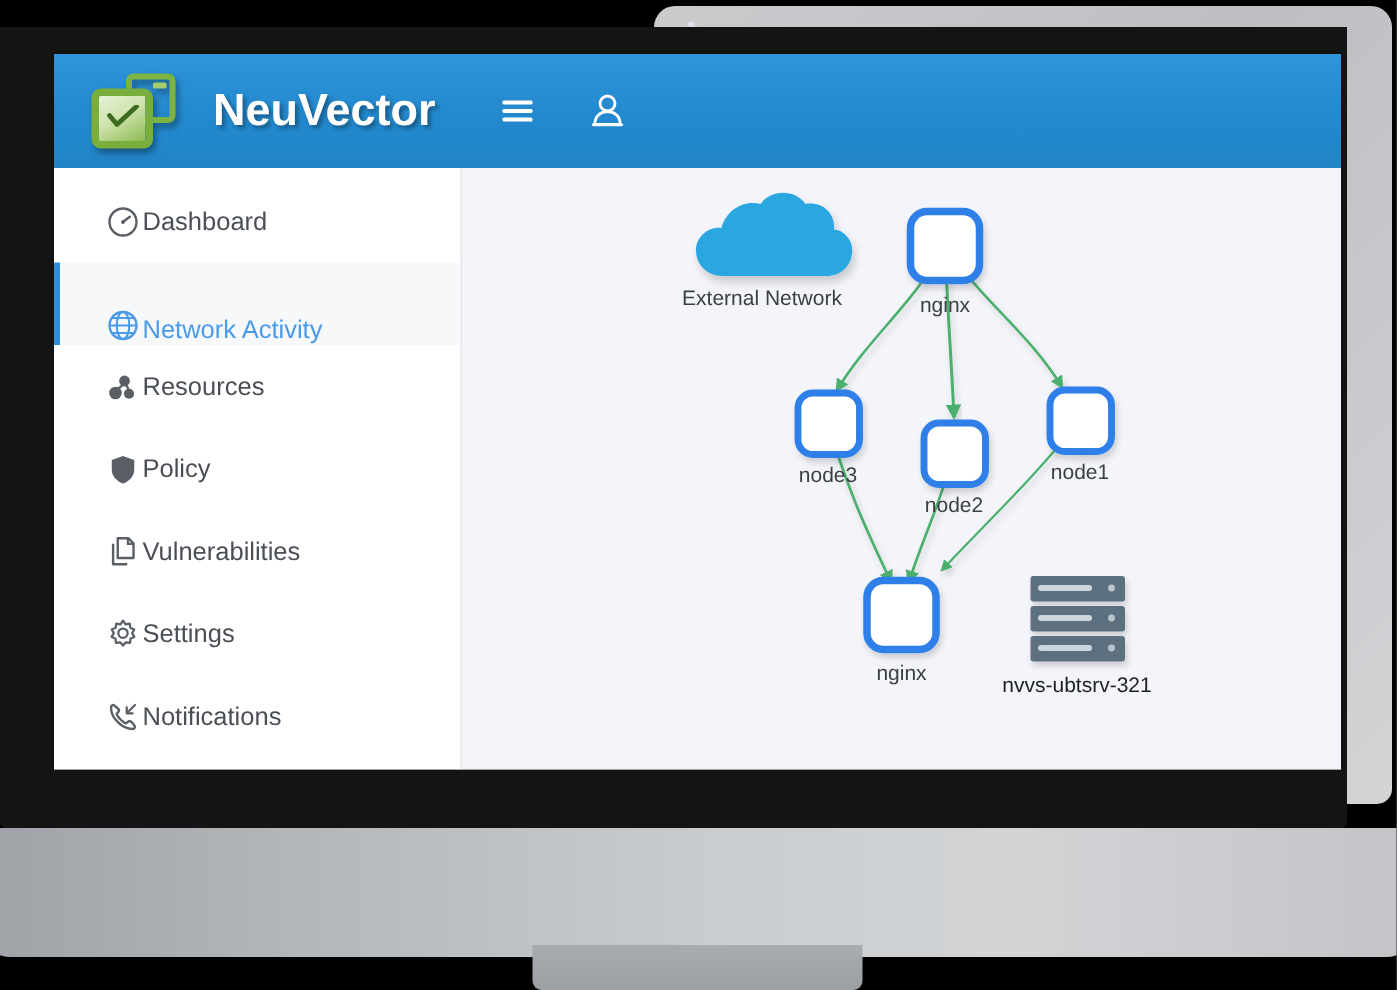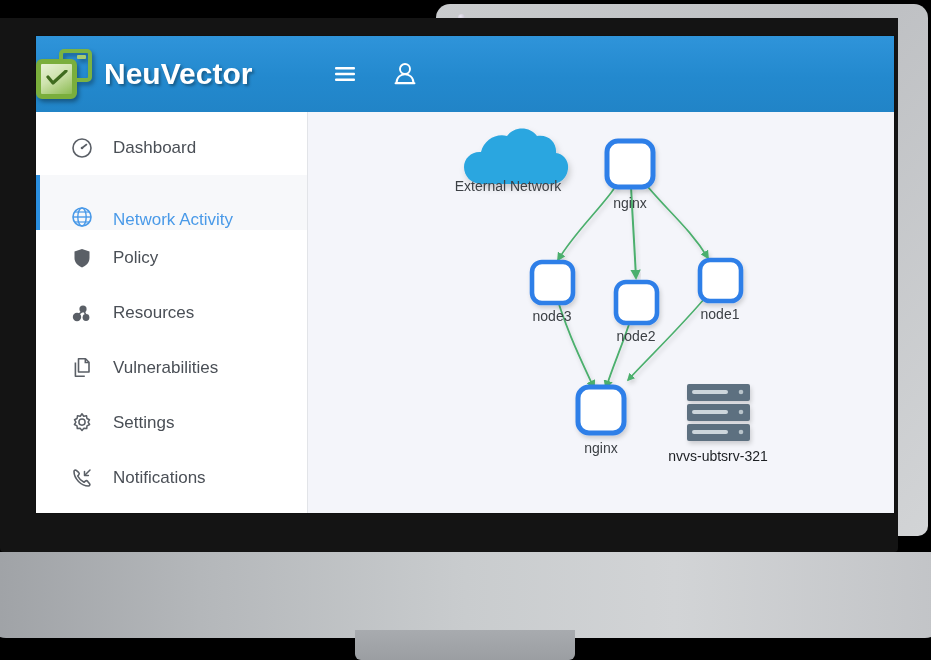--- a/index.html
+++ b/index.html
@@ -93,20 +93,22 @@
     height: 76px;
     background: linear-gradient(180deg, #2f94da 0%, #2389ce 55%, #2184c7 100%);
     display: flex;
     align-items: center;
   }
 
   .brand {
     display: flex;
     align-items: center;
     width: 272px;
+    padding-left: 25px;
+    gap: 13px;
   }
 
   .logo-mark {
     position: relative;
     width: 56px;
     height: 50px;
     flex: 0 0 56px;
     filter: drop-shadow(2px 3px 2px rgba(0,0,0,0.35));
   }
   .logo-sq-back {
@@ -186,21 +188,20 @@
   .nav-item .nav-icon {
     width: 26px;
     height: 26px;
     flex: 0 0 26px;
     display: flex;
     align-items: center;
     justify-content: center;
     color: #5a5f66;
   }
   .nav-item .nav-label {
-    margin-left: 18px;
     font-size: 17px;
     color: #4a4f56;
     white-space: nowrap;
   }
   .nav-item.active {
     background: #f7f8fa;
     align-items: flex-end;
   }
   .nav-item.active::before {
     content: "";
@@ -300,37 +301,37 @@
             <line x1="3.6" y1="6" x2="18.4" y2="6" stroke="currentColor" stroke-width="1.2"></line>
             <line x1="3.6" y1="16" x2="18.4" y2="16" stroke="currentColor" stroke-width="1.2"></line>
           </svg>
         </span>
         <span class="nav-label">Network Activity</span>
       </div>
 
       <div class="nav-item">
         <span class="nav-icon">
           <svg width="22" height="22" viewBox="0 0 22 22">
-            <path d="M11 2 L18.5 4.6 L18.5 11 C18.5 15.8 14.8 19 11 20.4 C7.2 19 3.5 15.8 3.5 11 L3.5 4.6 Z" fill="currentColor"></path>
-          </svg>
-        </span>
-        <span class="nav-label">Policy</span>
-      </div>
-
-      <div class="nav-item">
-        <span class="nav-icon">
-          <svg width="22" height="22" viewBox="0 0 22 22">
             <circle cx="6" cy="15" r="4.2" fill="currentColor"></circle>
             <circle cx="15" cy="15.5" r="3.4" fill="currentColor"></circle>
             <circle cx="12" cy="7" r="3.6" fill="currentColor"></circle>
             <line x1="8" y1="12" x2="11" y2="9.6" stroke="currentColor" stroke-width="1.6"></line>
             <line x1="13.4" y1="10" x2="14.6" y2="12.4" stroke="currentColor" stroke-width="1.6"></line>
           </svg>
         </span>
         <span class="nav-label">Resources</span>
+      </div>
+
+      <div class="nav-item">
+        <span class="nav-icon">
+          <svg width="22" height="22" viewBox="0 0 22 22">
+            <path d="M11 2 L18.5 4.6 L18.5 11 C18.5 15.8 14.8 19 11 20.4 C7.2 19 3.5 15.8 3.5 11 L3.5 4.6 Z" fill="currentColor"></path>
+          </svg>
+        </span>
+        <span class="nav-label">Policy</span>
       </div>
 
       <div class="nav-item">
         <span class="nav-icon">
           <svg width="22" height="22" viewBox="0 0 22 22">
             <path d="M7.5 1.8 L14.5 1.8 L18 5.3 L18 15 L7.5 15 Z" fill="none" stroke="currentColor" stroke-width="1.6" stroke-linejoin="round"></path>
             <path d="M14.3 2 L14.3 5.5 L17.8 5.5" fill="none" stroke="currentColor" stroke-width="1.5"></path>
             <path d="M4.4 5.5 L4.4 19.2 L13.8 19.2" fill="none" stroke="currentColor" stroke-width="1.6" stroke-linejoin="round"></path>
           </svg>
         </span>
@@ -435,21 +436,21 @@
             <rect x="384" y="298" width="36" height="4" rx="2" fill="#cdd6dc"></rect>
             <circle cx="433" cy="300" r="2.3" fill="#b9c4cb"></circle>
 
             <rect x="379" y="312" width="63" height="17" rx="2" fill="#5d7080"></rect>
             <rect x="384" y="318" width="36" height="4" rx="2" fill="#cdd6dc"></rect>
             <circle cx="433" cy="320" r="2.3" fill="#b9c4cb"></circle>
           </g>
         </g>
       </svg>
 
-      <div class="node-label" style="left:200px; top:66px;">External Network</div>
+      <div class="node-label" style="left:200px; top:78px;">External Network</div>
       <div class="node-label" style="left:322px; top:83px;">nginx</div>
       <div class="node-label" style="left:244px; top:196px;">node3</div>
       <div class="node-label" style="left:328px; top:216px;">node2</div>
       <div class="node-label" style="left:412px; top:194px;">node1</div>
       <div class="node-label" style="left:293px; top:328px;">nginx</div>
       <div class="node-label bold" style="left:410px; top:336px;">nvvs-ubtsrv-321</div>
     </div>
 
   </div>
 </div>

